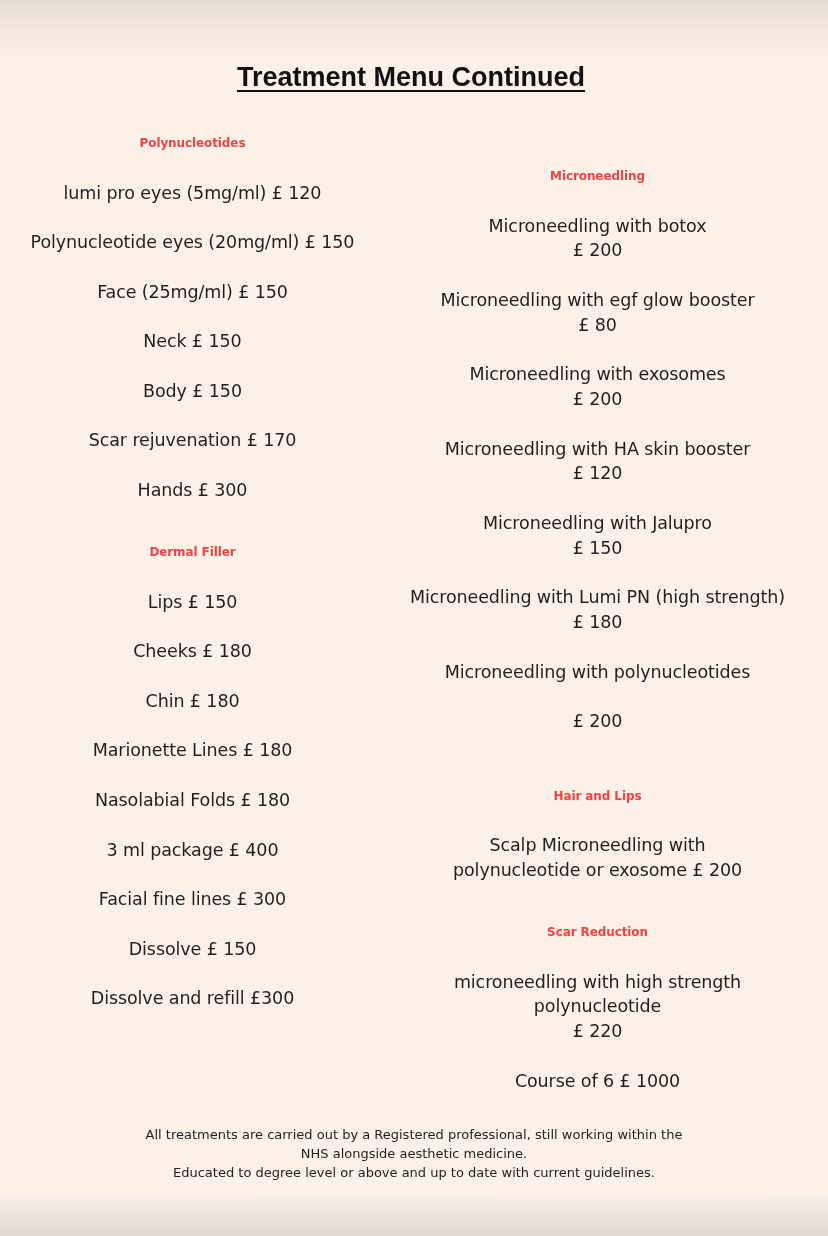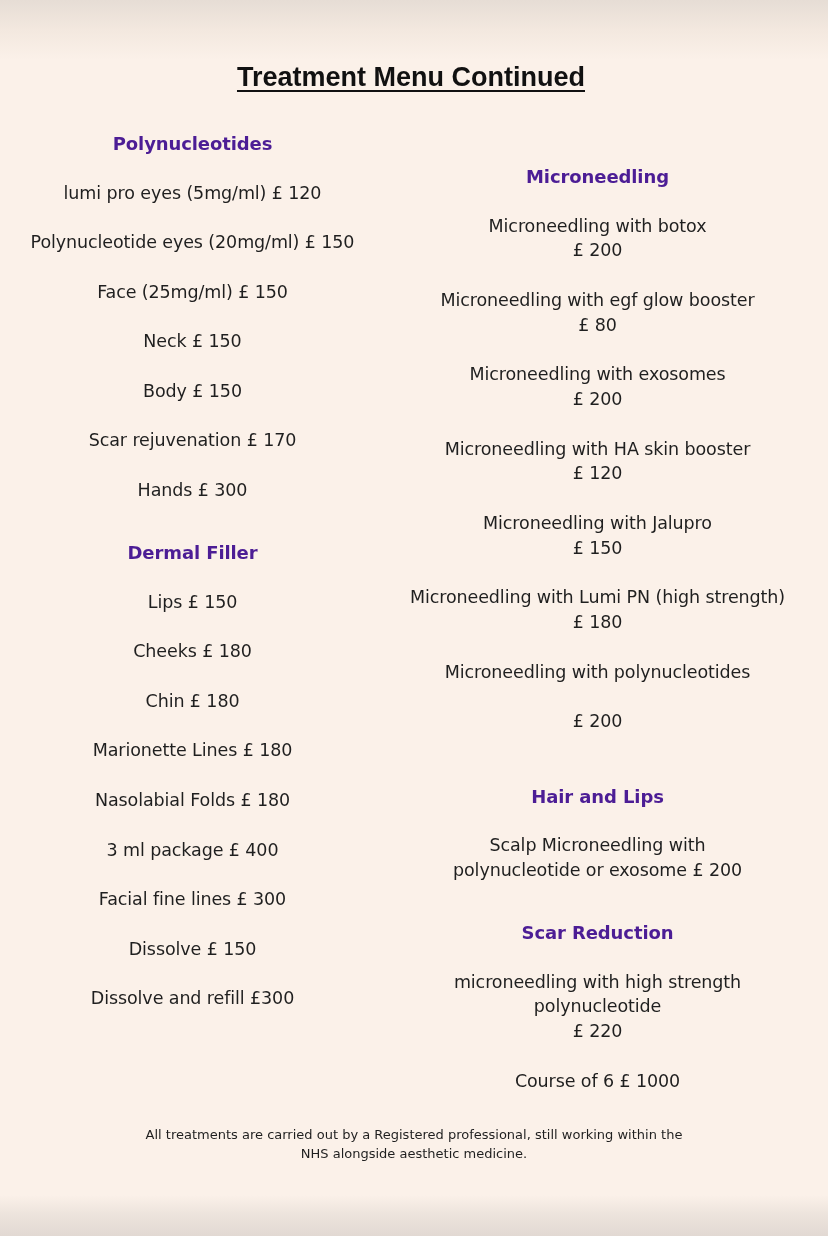--- a/index.html
+++ b/index.html
@@ -44,22 +44,22 @@
       font-size: 17.5px;
       line-height: 25px;
       white-space: nowrap;
       letter-spacing: -0.1px;
       color: #1f1f1f;
     }
     .left { left: 0; width: 385px; }
     .right { left: 395px; width: 405px; margin-top: 33px; }
     .h {
       font-weight: bold;
-      font-size: 18px;
-      color: #4c1d95;
+      font-size: 12px;
+      color: #ef4444;
     }
     .footer {
       position: absolute;
       top: 1125px;
       left: 0;
       width: 828px;
       text-align: center;
       font-size: 13px;
       line-height: 19px;
       color: #1f1f1f;
@@ -124,13 +124,14 @@
   <div class="t right" style="top:937px">microneedling with high strength</div>
   <div class="t right" style="top:961px">polynucleotide</div>
   <div class="t right" style="top:986px">£ 220</div>
 
   <div class="t right" style="top:1036px">Course of 6 £ 1000</div>
 </div>
 
 <div class="footer">
   <div>All treatments are carried out by a Registered professional, still working within the</div>
   <div>NHS alongside aesthetic medicine.</div>
+  <div>Educated to degree level or above and up to date with current guidelines.</div>
 </div>
 
 </body></html>

